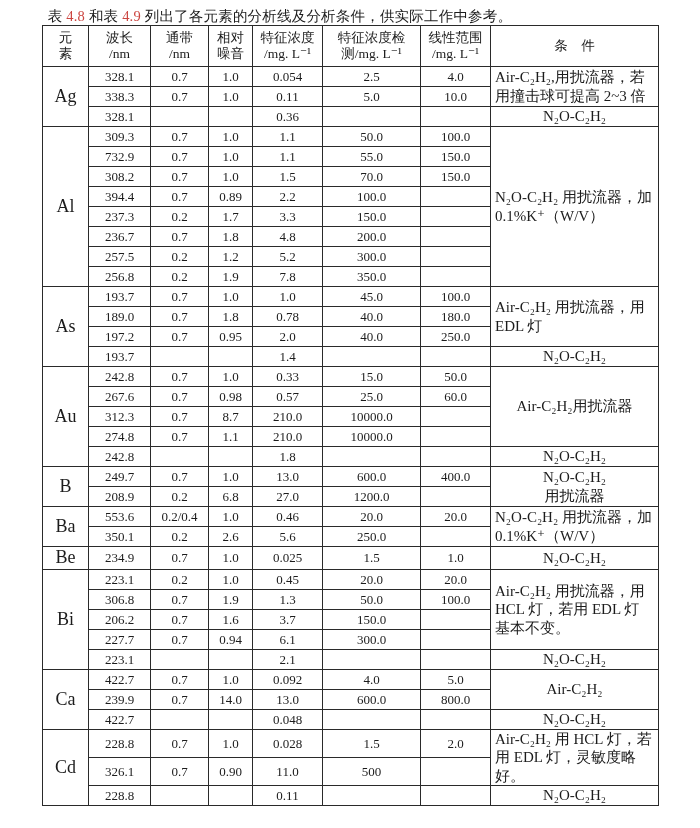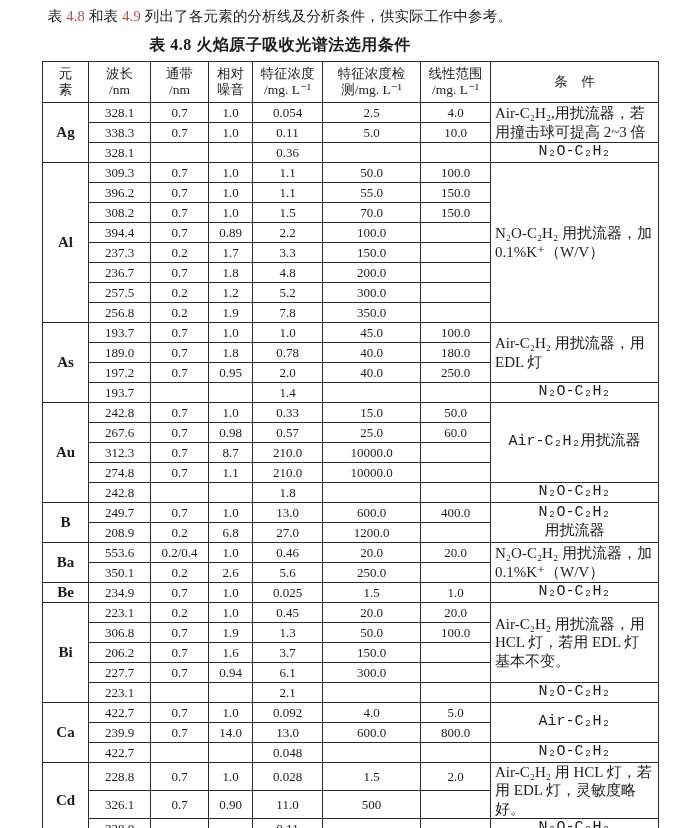--- a/index.html
+++ b/index.html
@@ -43,37 +43,36 @@
     line-height: 1.22;
     overflow: hidden;
   }
   .cond-table th {
     height: 40px;
     font-weight: normal;
     white-space: pre-line;
     font-size: 13.5px;
   }
   .cond-table tbody td { height: 19px; }
-  .cond-table td.el { font-size: 15px; font-weight: bold; }
+  .cond-table td.el { font-size: 18px; }
   .cond-table td.cond {
     font-size: 15px;
     white-space: pre-line;
     padding: 0 4px;
   }
   .cond-table td.cond.left { text-align: left; }
-  .cond-table td.cond.center { text-align: center; font-family: Liberation Mono, monospace; }
+  .cond-table td.cond.center { text-align: center; }
 </style>
 </head>
 <body>
 
 <div class="page">
 
   <p class="intro"><span>表 </span><span class="red">4.8</span><span> 和表 </span><span class="red">4.9</span><span> 列出了各元素的分析线及分析条件，供实际工作中参考。</span></p>
 
-  <div class="doc-title">表 4.8  火焰原子吸收光谱法选用条件</div>
 
   <table class="cond-table">
     <colgroup>
       <col style="width:46px">
       <col style="width:62px">
       <col style="width:58px">
       <col style="width:44px">
       <col style="width:70px">
       <col style="width:98px">
       <col style="width:70px">
@@ -130,21 +129,21 @@
           <td rowspan="8" class="el">Al</td>
           <td>309.3</td>
           <td>0.7</td>
           <td>1.0</td>
           <td>1.1</td>
           <td>50.0</td>
           <td>100.0</td>
           <td rowspan="8" class="cond left">N₂O-C₂H₂ 用扰流器，加 0.1%K⁺（W/V）</td>
         </tr>
         <tr>
-          <td>396.2</td>
+          <td>732.9</td>
           <td>0.7</td>
           <td>1.0</td>
           <td>1.1</td>
           <td>55.0</td>
           <td>150.0</td>
         </tr>
         <tr>
           <td>308.2</td>
           <td>0.7</td>
           <td>1.0</td>

